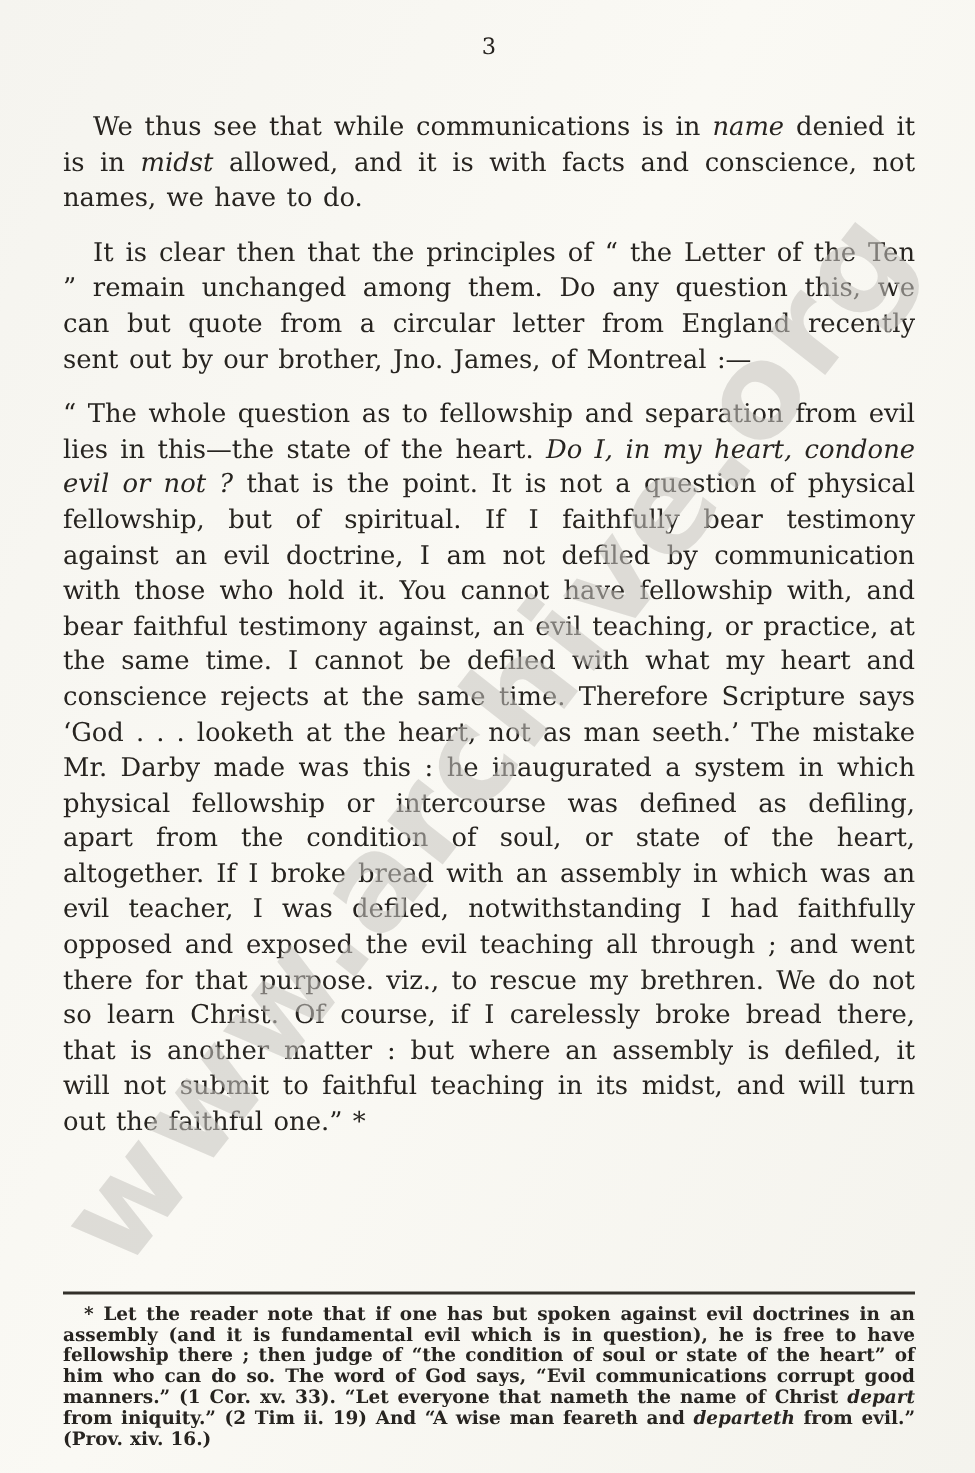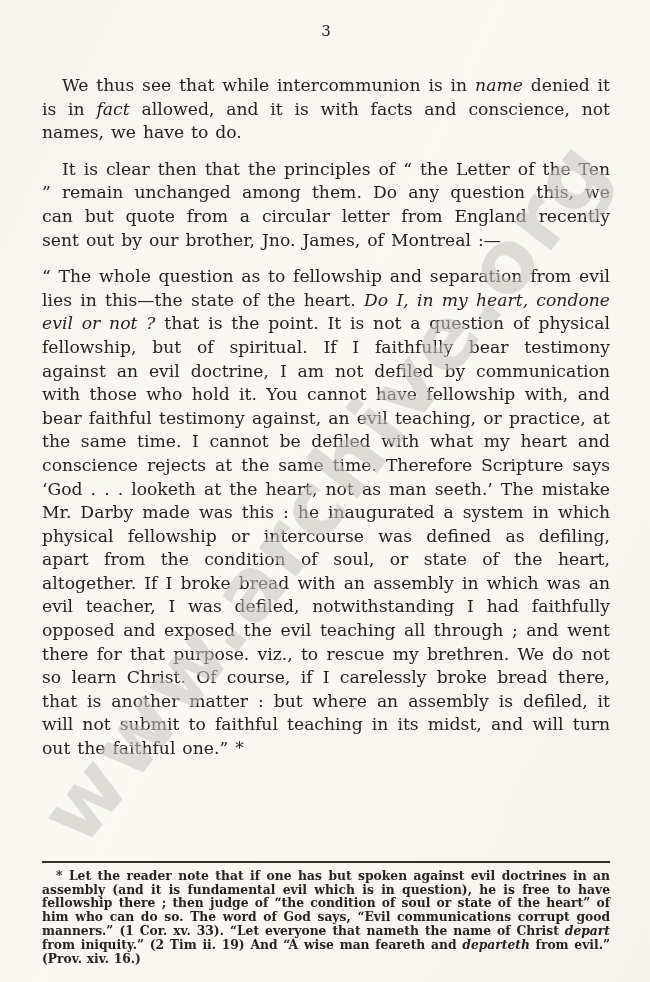--- a/index.html
+++ b/index.html
@@ -72,21 +72,21 @@
 </style>
 </head>
 <body>
 
 <div class="watermark">www.archive.org</div>
 
 <div class="page">
   <div class="page-number">3</div>
 
   <div class="body-text">
-    <p class="indent"><span>We thus see that while intercommunion is in </span><span class="italic">name</span><span> denied it is in </span><span class="italic">fact</span><span> allowed, and it is with facts and conscience, not names, we have to do.</span></p>
+    <p class="indent"><span>We thus see that while communications is in </span><span class="italic">name</span><span> denied it is in </span><span class="italic">midst</span><span> allowed, and it is with facts and conscience, not names, we have to do.</span></p>
     <p class="indent"><span>It is clear then that the principles of “ the Letter of the Ten ” remain unchanged among them.  Do any question this, we can but quote from a circular letter from England recently sent out by our brother, Jno. James, of Montreal :—</span></p>
     <p><span>“ The whole question as to fellowship and separation from evil lies in this—the state of the heart.  </span><span class="italic">Do I, in my heart, condone evil or not ?</span><span> that is the point.  It is not a question of physical fellowship, but of spiritual.  If I faithfully bear testimony against an evil doctrine, I am not defiled by communication with those who hold it.  You cannot have fellowship with, and bear faithful testimony against, an evil teaching, or practice, at the same time.  I cannot be defiled with what my heart and conscience rejects at the same time.  Therefore Scripture says ‘God . . . looketh at the heart, not as man seeth.’  The mistake Mr. Darby made was this : he inaugurated a system in which physical fellowship or intercourse was defined as defiling, apart from the condition of soul, or state of the heart, altogether.  If I broke bread with an assembly in which was an evil teacher, I was defiled, notwithstanding I had faithfully opposed and exposed the evil teaching all through ; and went there for that purpose. viz., to rescue my brethren.  We do not so learn Christ.  Of course, if I carelessly broke bread there, that is another matter : but where an assembly is defiled, it will not submit to faithful teaching in its midst, and will turn out the faithful one.” *</span></p>
   </div>
 </div>
 
 <div class="footnote">
   <hr class="footnote-rule">
   <p class="footnote-text"><span>* Let the reader note that if one has but spoken against evil doctrines in an assembly (and it is fundamental evil which is in question), he is free to have fellowship there ; then judge of “the condition of soul or state of the heart” of him who can do so.  The word of God says, “Evil communications corrupt good manners.” (1 Cor. xv. 33).  “Let everyone that nameth the name of Christ </span><span class="italic">depart</span><span> from iniquity.” (2 Tim ii. 19)   And “A wise man feareth and </span><span class="italic">departeth</span><span> from evil.”  (Prov. xiv. 16.)</span></p>
 </div>
 

